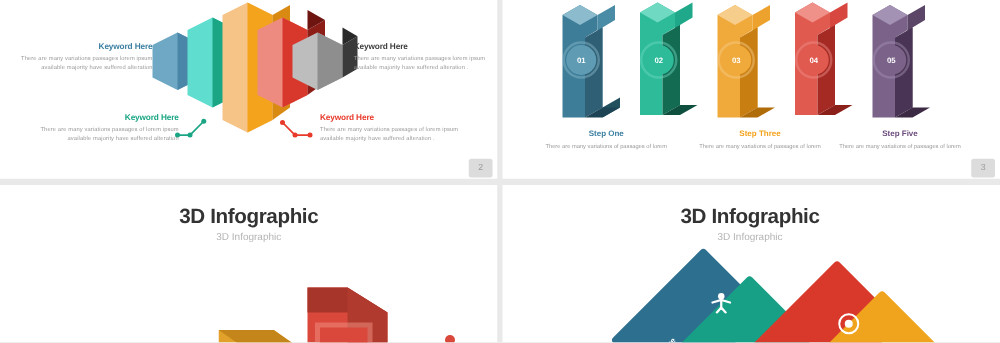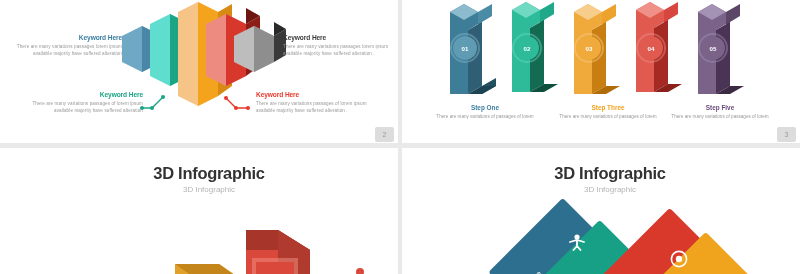--- a/index.html
+++ b/index.html
@@ -2,21 +2,21 @@
 <html><head>
 <meta charset="utf-8">
 <style>
   * { box-sizing: border-box; margin:0; padding:0; }
   html,body { width:800px; height:274px; overflow:hidden; background:#e9e9e9;
     font-family:"Liberation Sans", sans-serif; }
 
   #grid { position:relative; width:800px; height:274px; display:grid;
           grid-template-columns:400px 400px; grid-template-rows:145px 129px; }
 
-  .slide { position:relative; background:#ffffff; overflow:hidden;padding-left:10px; }
+  .slide { position:relative; background:#ffffff; overflow:hidden; }
   .slide.tl { border-right:2px solid #e4e4e4; }
   .slide.tr { }
   .slide.bl { border-top:3px solid #e0e0e0; border-right:2px solid #e4e4e4; }
   .slide.br { border-top:3px solid #e0e0e0; }
   .gutter-h { position:absolute; left:0; top:143px; width:800px; height:5px;
               background:#e9e9e9; z-index:40; }
   .gutter-v { position:absolute; left:398px; top:0; width:4px; height:274px;
               background:#e9e9e9; z-index:40; }
 
   

